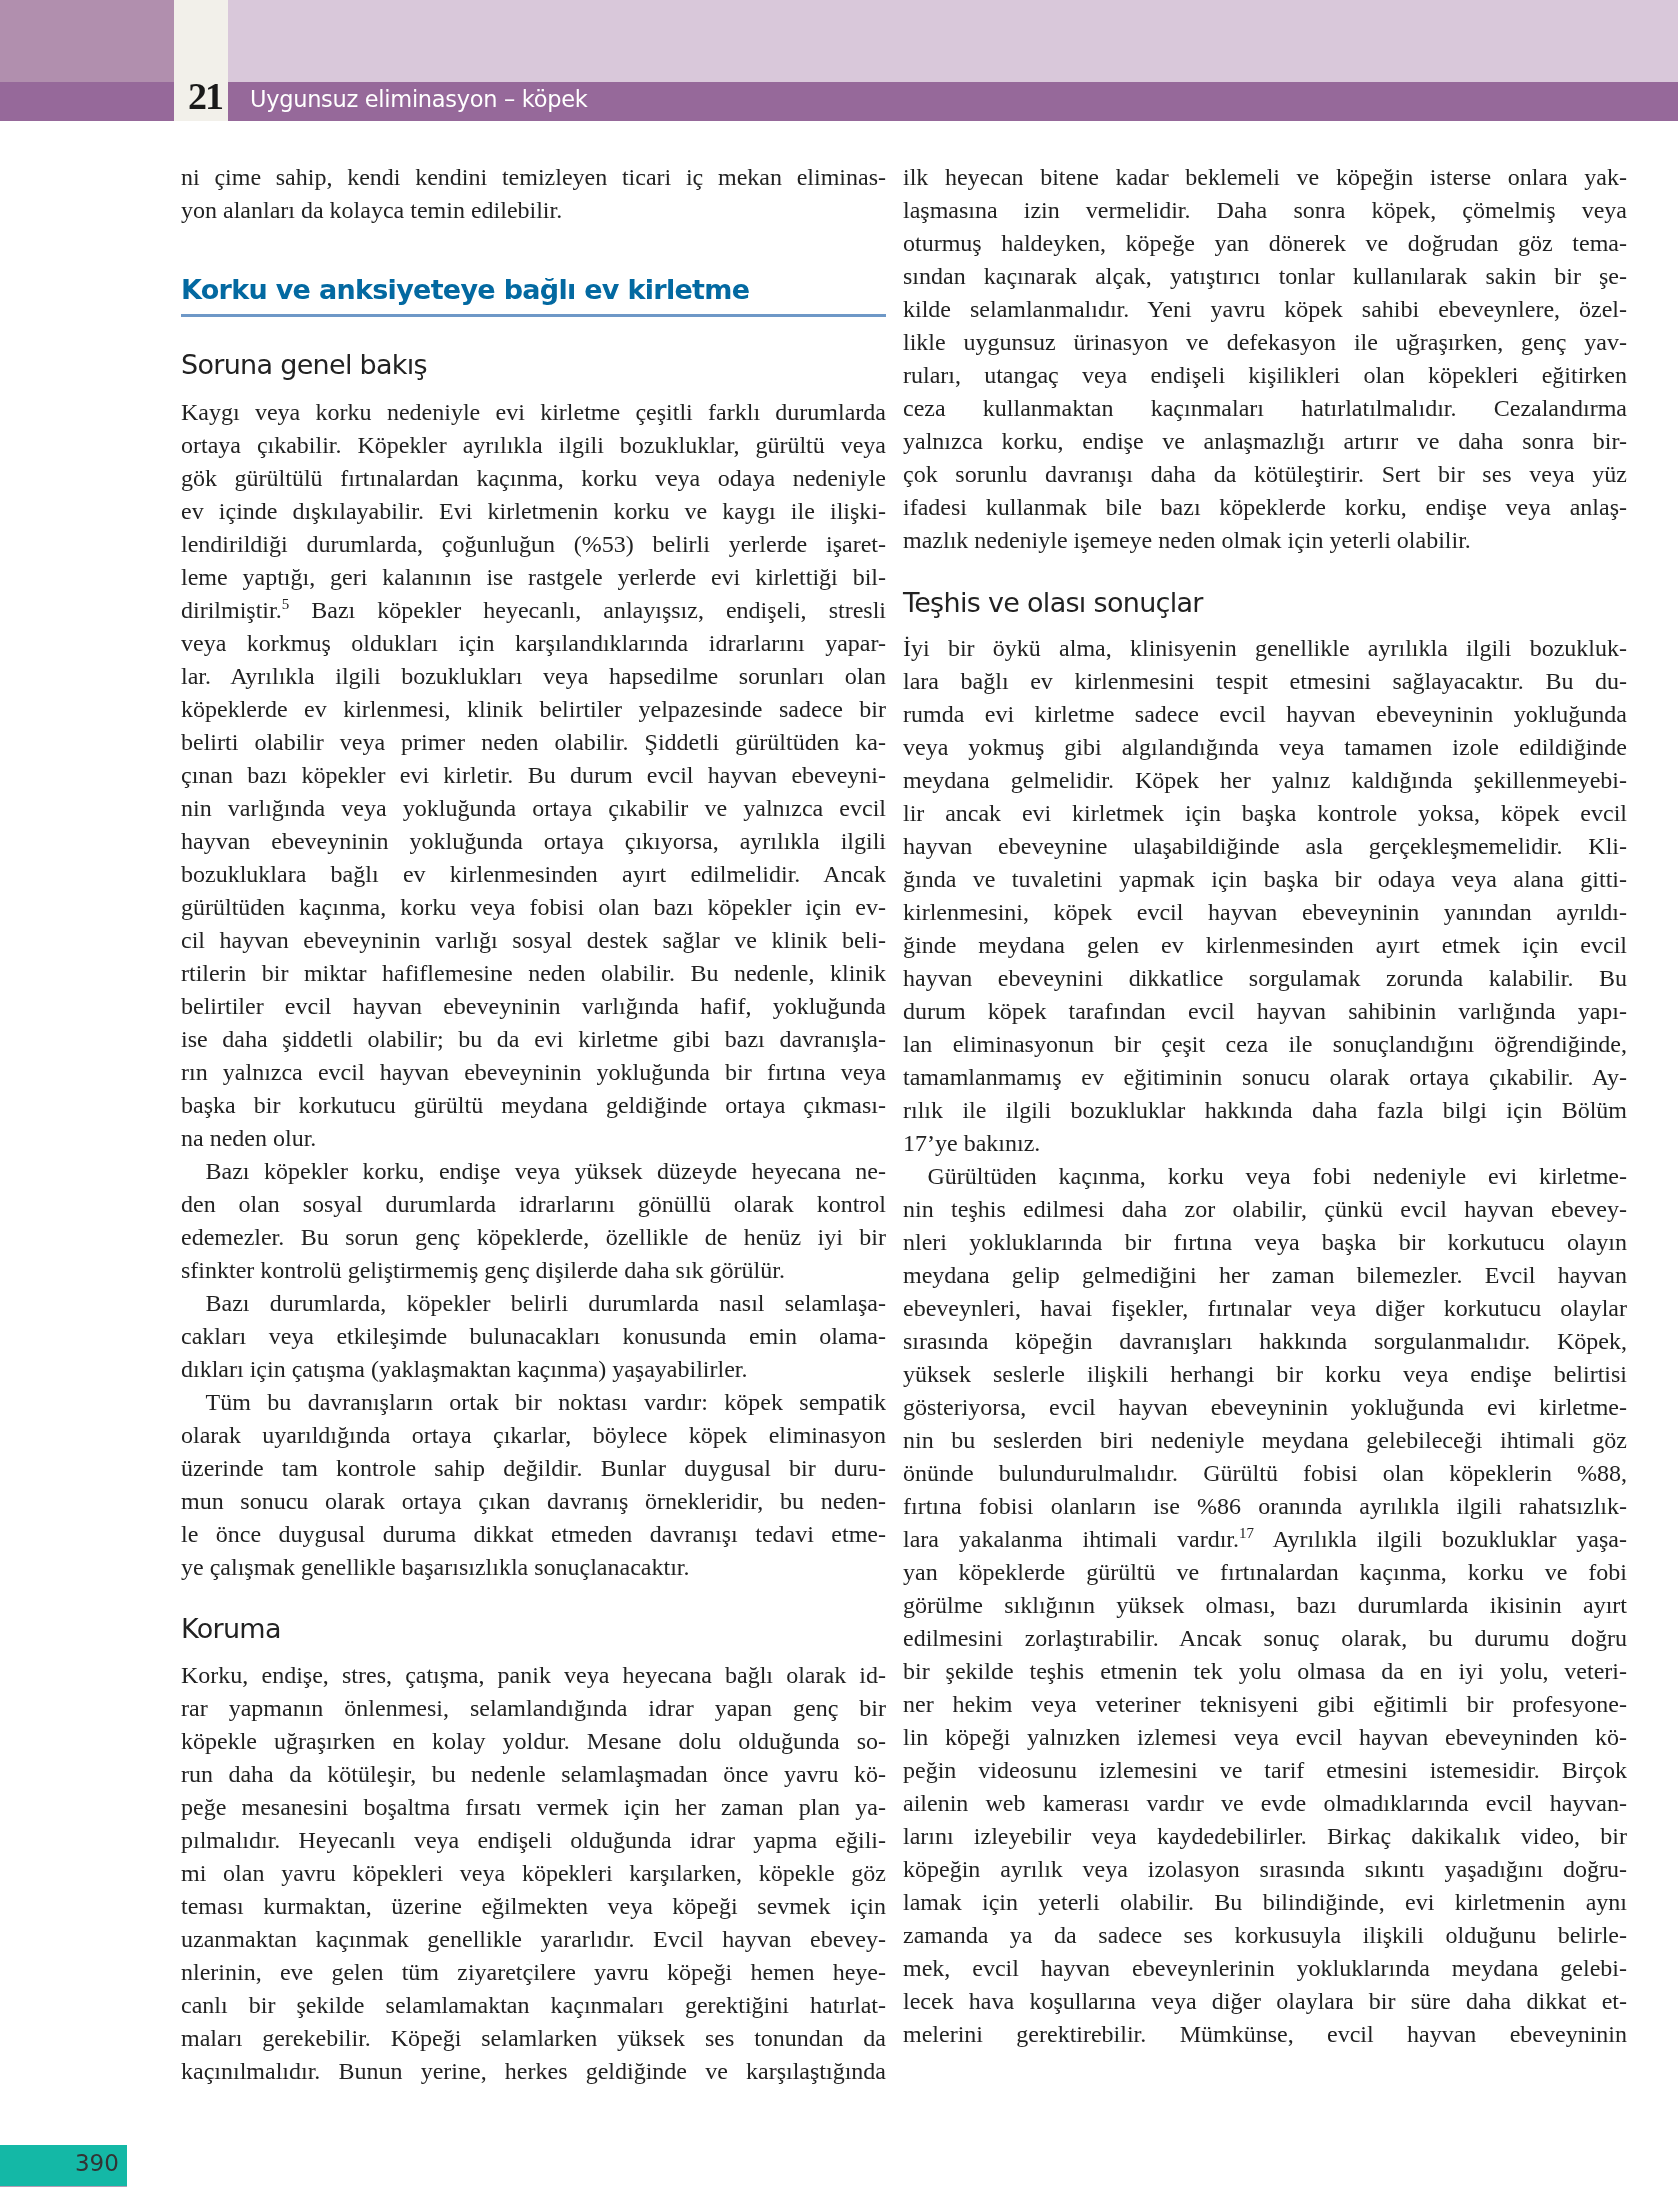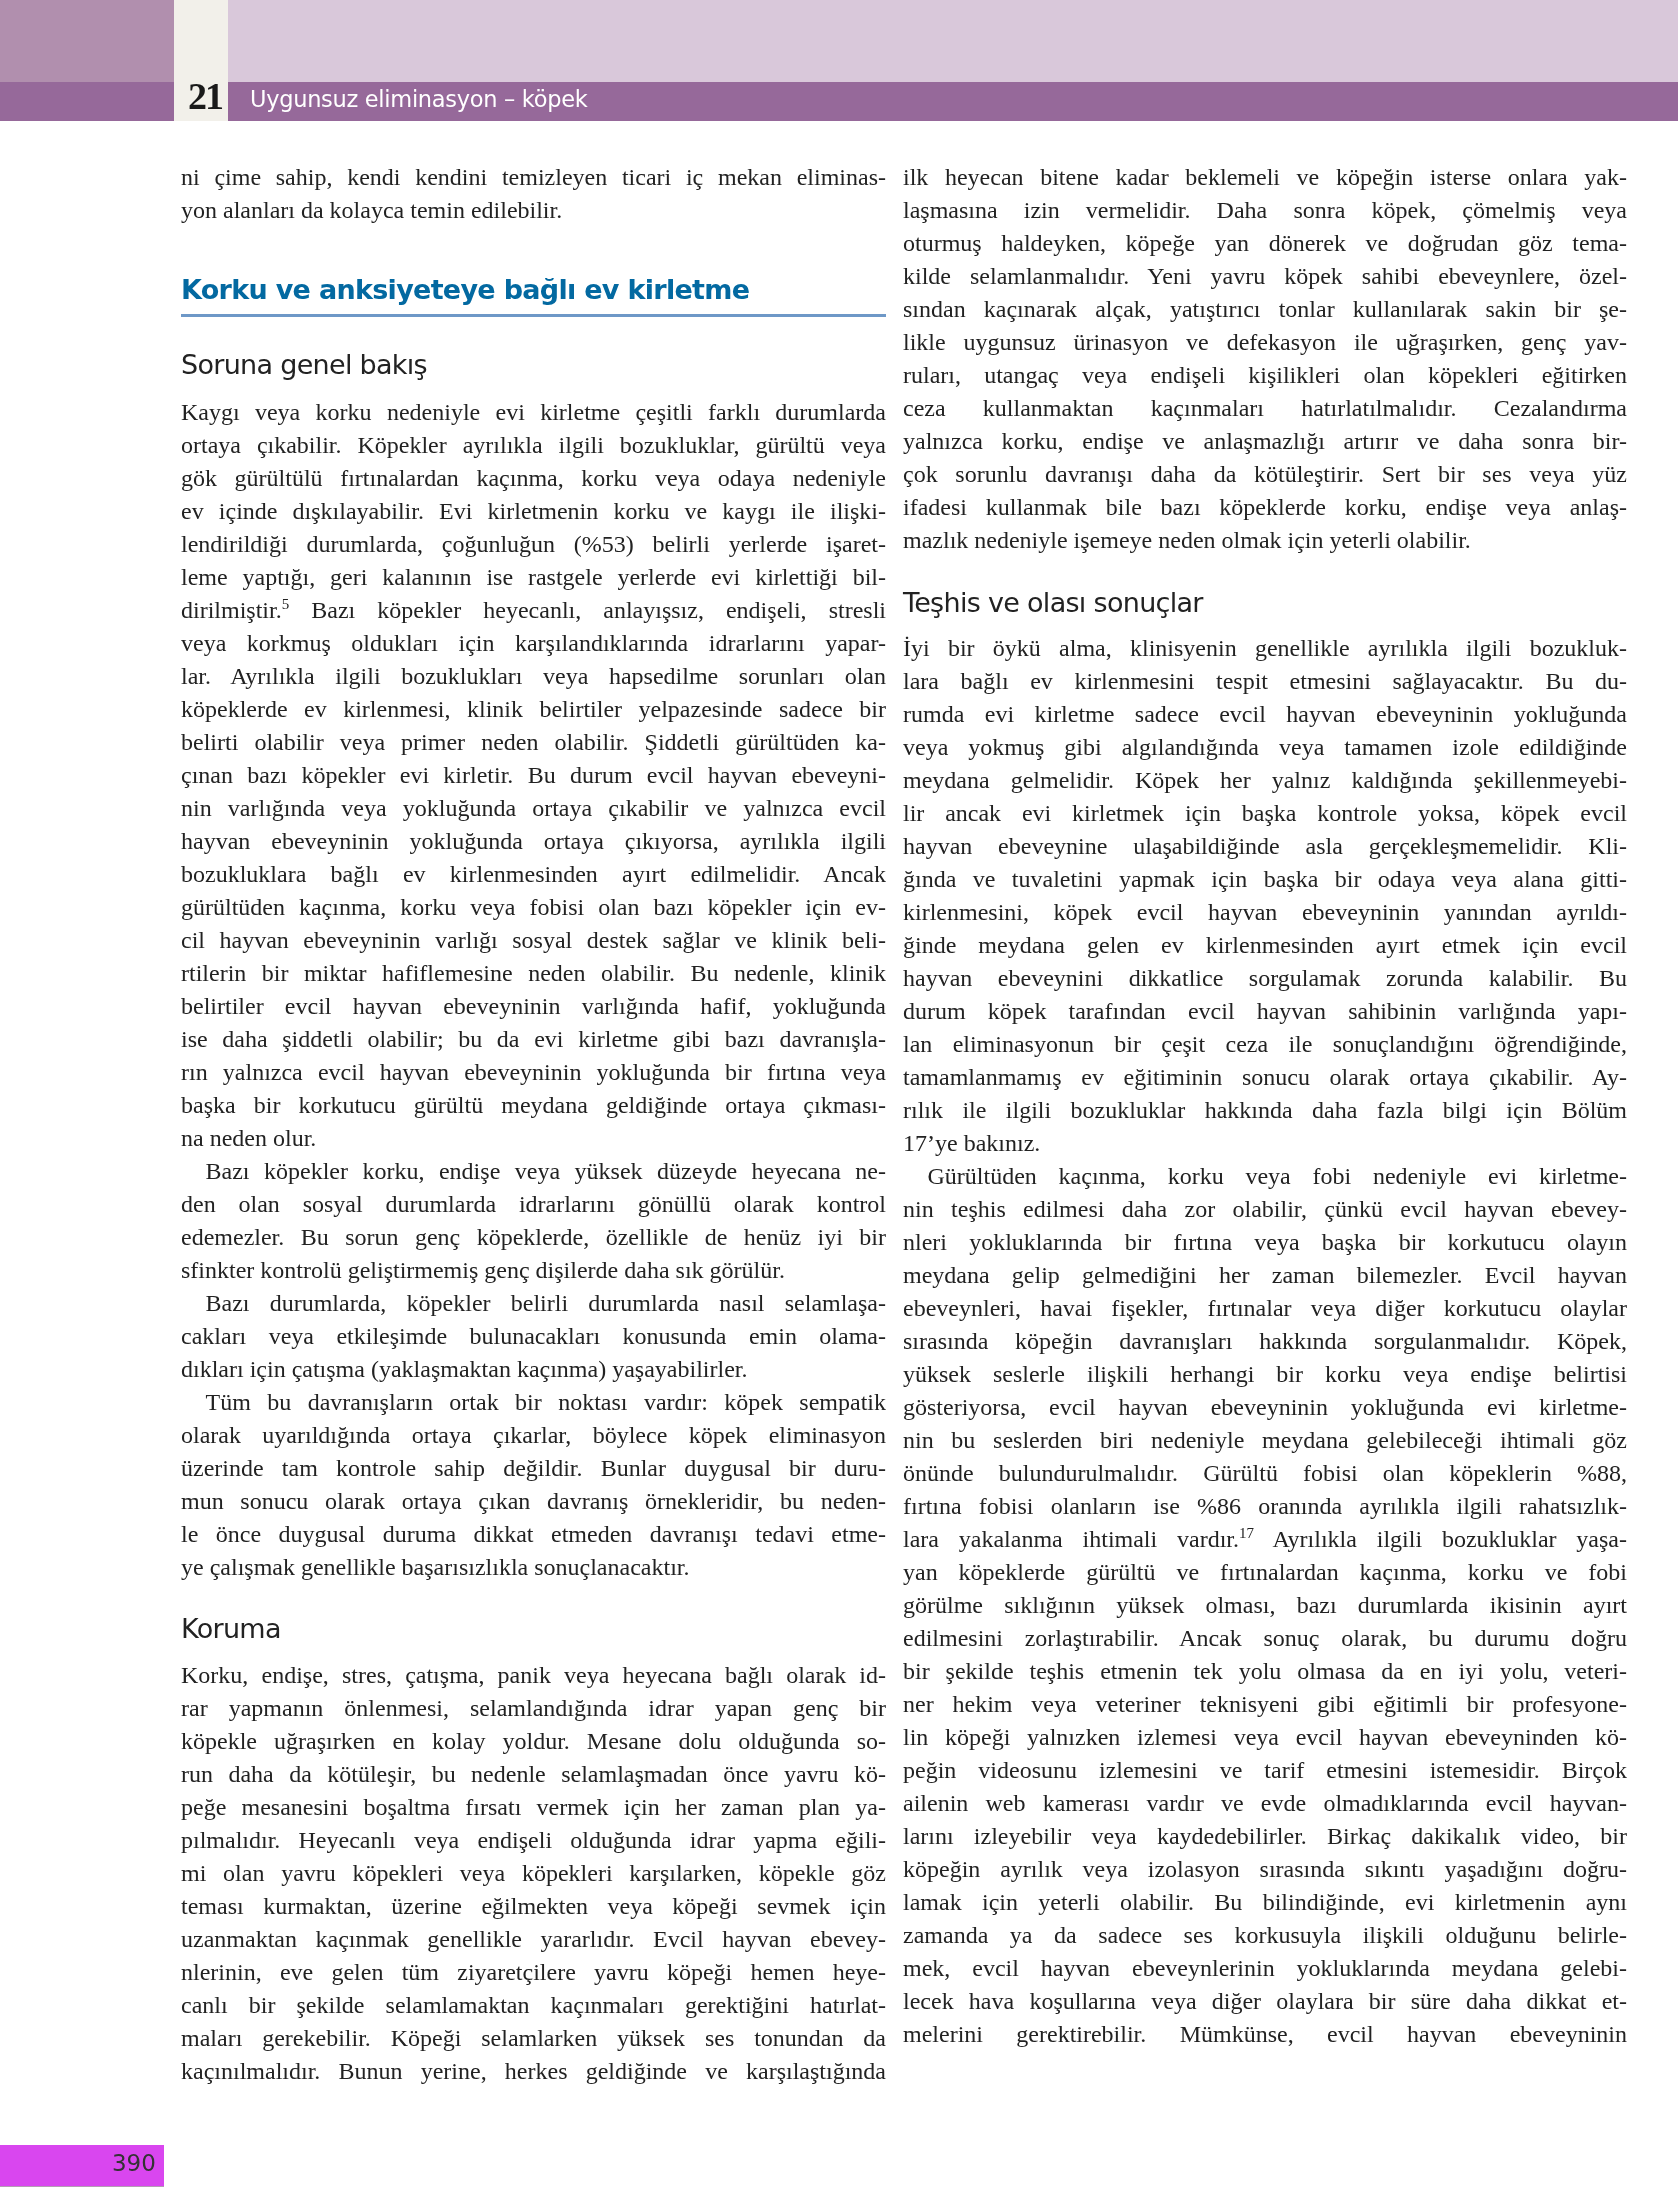--- a/index.html
+++ b/index.html
@@ -16,22 +16,22 @@
   .col-left { left:181px; top:161px; width:705px; }
   .col-right { left:903px; top:161px; width:724px; }
   .ln { height:33px; line-height:33px; white-space:nowrap; text-align:justify; text-align-last:justify; overflow:hidden; }
   .ln.last { text-align-last:left; }
   .ln.ind { padding-left:24.5px; }
   .h1 { font-family:"DejaVu Sans", sans-serif; font-weight:bold; font-size:27px; color:#0369a1;
     height:41px; line-height:41px; letter-spacing:-0.7px; }
   .rule { height:2.7px; background:#6e98c7; margin-top:4.1px; }
   .h2 { font-family:"DejaVu Sans", sans-serif; font-size:27px; color:#222; height:41px; line-height:41px; letter-spacing:-0.7px; }
   sup { font-size:15px; line-height:0; vertical-align:super; }
-  .footer { position:absolute; left:0; top:2145px; width:127px; height:41px; background:#d946ef;
-    border-bottom:1.4px solid #b49cb4;padding-left:37px; }
+  .footer { position:absolute; left:0; top:2145px; width:127px; height:41px; background:#14b8a6;
+    border-bottom:1.4px solid #b49cb4; }
   .page-num { position:absolute; right:8.2px; top:5.4px; font-family:"DejaVu Sans", sans-serif; font-size:23px; color:#333; }
 </style>
 </head>
 <body>
 
 <div class="hdr-top"></div>
 <div class="hdr-left-top"></div>
 <div class="hdr-band"></div>
 <div class="hdr-white"></div>
 <div class="chap-num">21</div>
@@ -110,22 +110,22 @@
     <div class="ln">maları gerekebilir. Köpeği selamlarken yüksek ses tonundan da</div>
     <div class="ln">kaçınılmalıdır. Bunun yerine, herkes geldiğinde ve karşılaştığında</div>
   </div>
 </div>
 
 <div class="col col-right">
   <div>
     <div class="ln">ilk heyecan bitene kadar beklemeli ve köpeğin isterse onlara yak-</div>
     <div class="ln">laşmasına izin vermelidir. Daha sonra köpek, çömelmiş veya</div>
     <div class="ln">oturmuş haldeyken, köpeğe yan dönerek ve doğrudan göz tema-</div>
+    <div class="ln">sından kaçınarak alçak, yatıştırıcı tonlar kullanılarak sakin bir şe-</div>
     <div class="ln">kilde selamlanmalıdır. Yeni yavru köpek sahibi ebeveynlere, özel-</div>
-    <div class="ln">sından kaçınarak alçak, yatıştırıcı tonlar kullanılarak sakin bir şe-</div>
     <div class="ln">likle uygunsuz ürinasyon ve defekasyon ile uğraşırken, genç yav-</div>
     <div class="ln">ruları, utangaç veya endişeli kişilikleri olan köpekleri eğitirken</div>
     <div class="ln">ceza kullanmaktan kaçınmaları hatırlatılmalıdır. Cezalandırma</div>
     <div class="ln">yalnızca korku, endişe ve anlaşmazlığı artırır ve daha sonra bir-</div>
     <div class="ln">çok sorunlu davranışı daha da kötüleştirir. Sert bir ses veya yüz</div>
     <div class="ln">ifadesi kullanmak bile bazı köpeklerde korku, endişe veya anlaş-</div>
     <div class="ln last">mazlık nedeniyle işemeye neden olmak için yeterli olabilir.</div>
   </div>
   <div style="height:24.5px"></div>
   <div class="h2">Teşhis ve olası sonuçlar</div>

